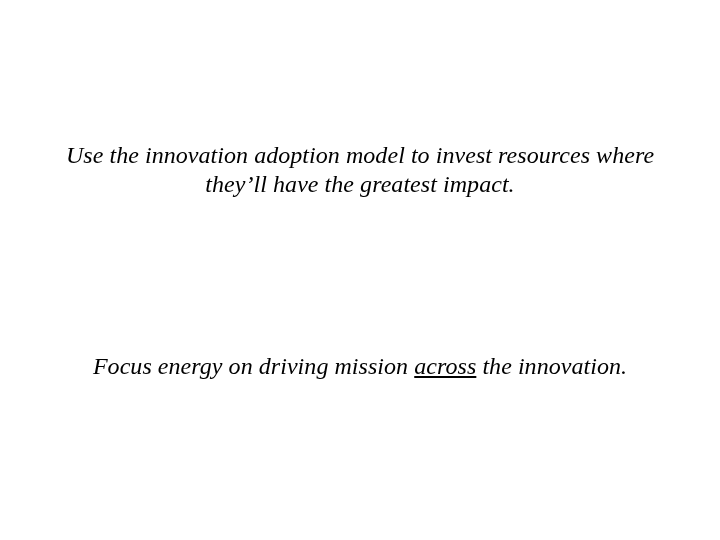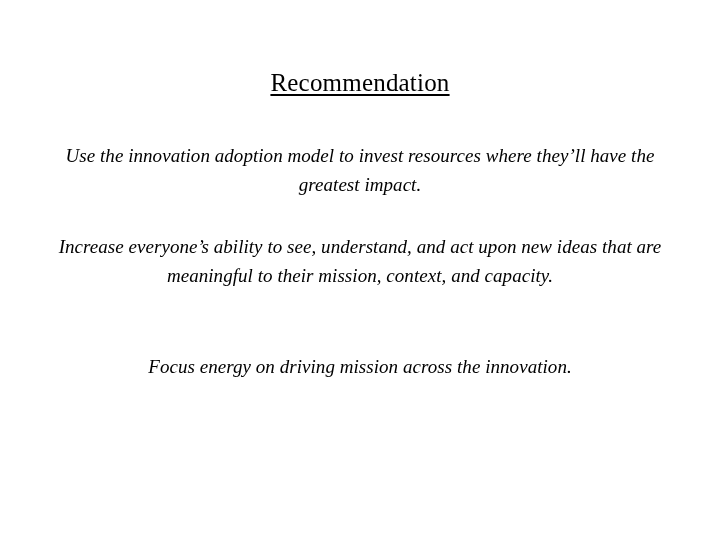--- a/index.html
+++ b/index.html
@@ -36,43 +36,37 @@
   .slide-title .title-text {
     text-decoration: underline;
     text-underline-offset: 3px;
   }
   .body-block {
     position: absolute;
     left: 50px;
     width: 620px;
     text-align: center;
     font-style: italic;
-    font-size: 19px;
+    font-size: 24px;
     line-height: 29px;
     letter-spacing: 0.05px;
   }
   #para-1 { top: 141px; }
   #para-2 { top: 232px; }
   #para-3 { top: 352px; }
-  .u { text-underline-offset: 2px; margin-top: 7px; }
+  .u { text-decoration: underline; text-underline-offset: 2px; margin-top: 7px; }
 </style>
 </head>
 <body>
 
 <div class="slide">
 
-  <div class="slide-title">
-    <span class="title-text">Recommendation</span>
-  </div>
 
   <div class="body-block" id="para-1">
     <span>Use the innovation adoption model to invest resources where they’ll have the greatest impact.</span>
   </div>
 
-  <div class="body-block" id="para-2">
-    <span>Increase everyone’s ability to see, understand, and act upon new ideas that are meaningful to their mission, context, and capacity.</span>
-  </div>
 
   <div class="body-block" id="para-3">
     <span>Focus energy on driving mission </span><span class="u">across</span><span> the innovation.</span>
   </div>
 
 </div>
 
 </body></html>

